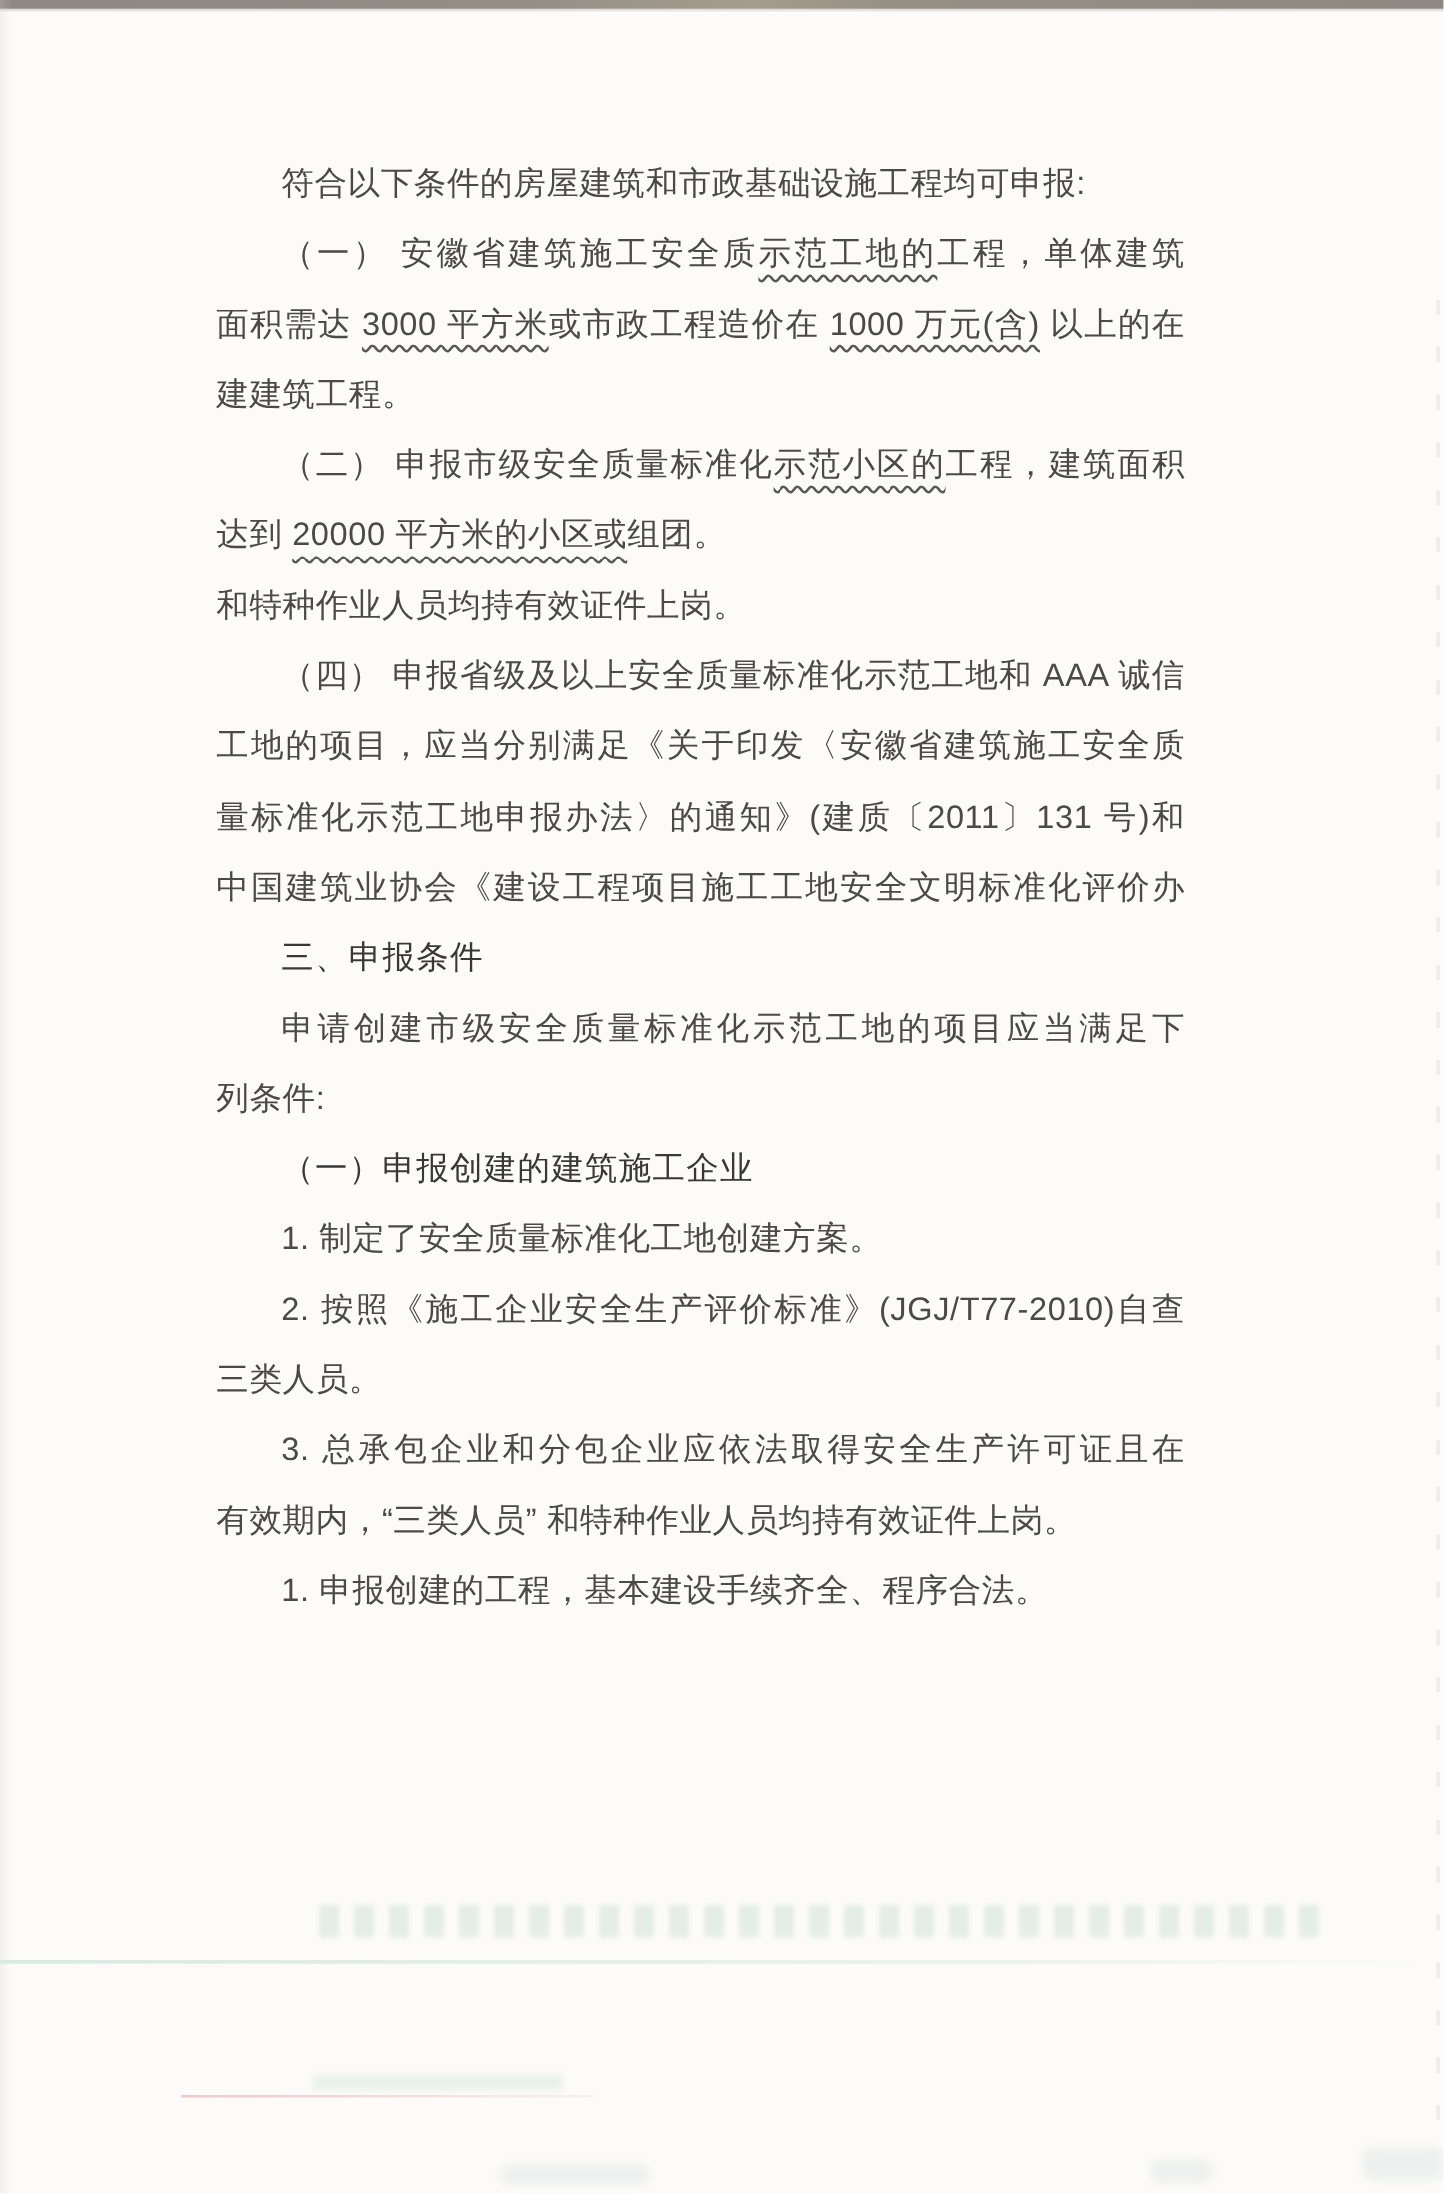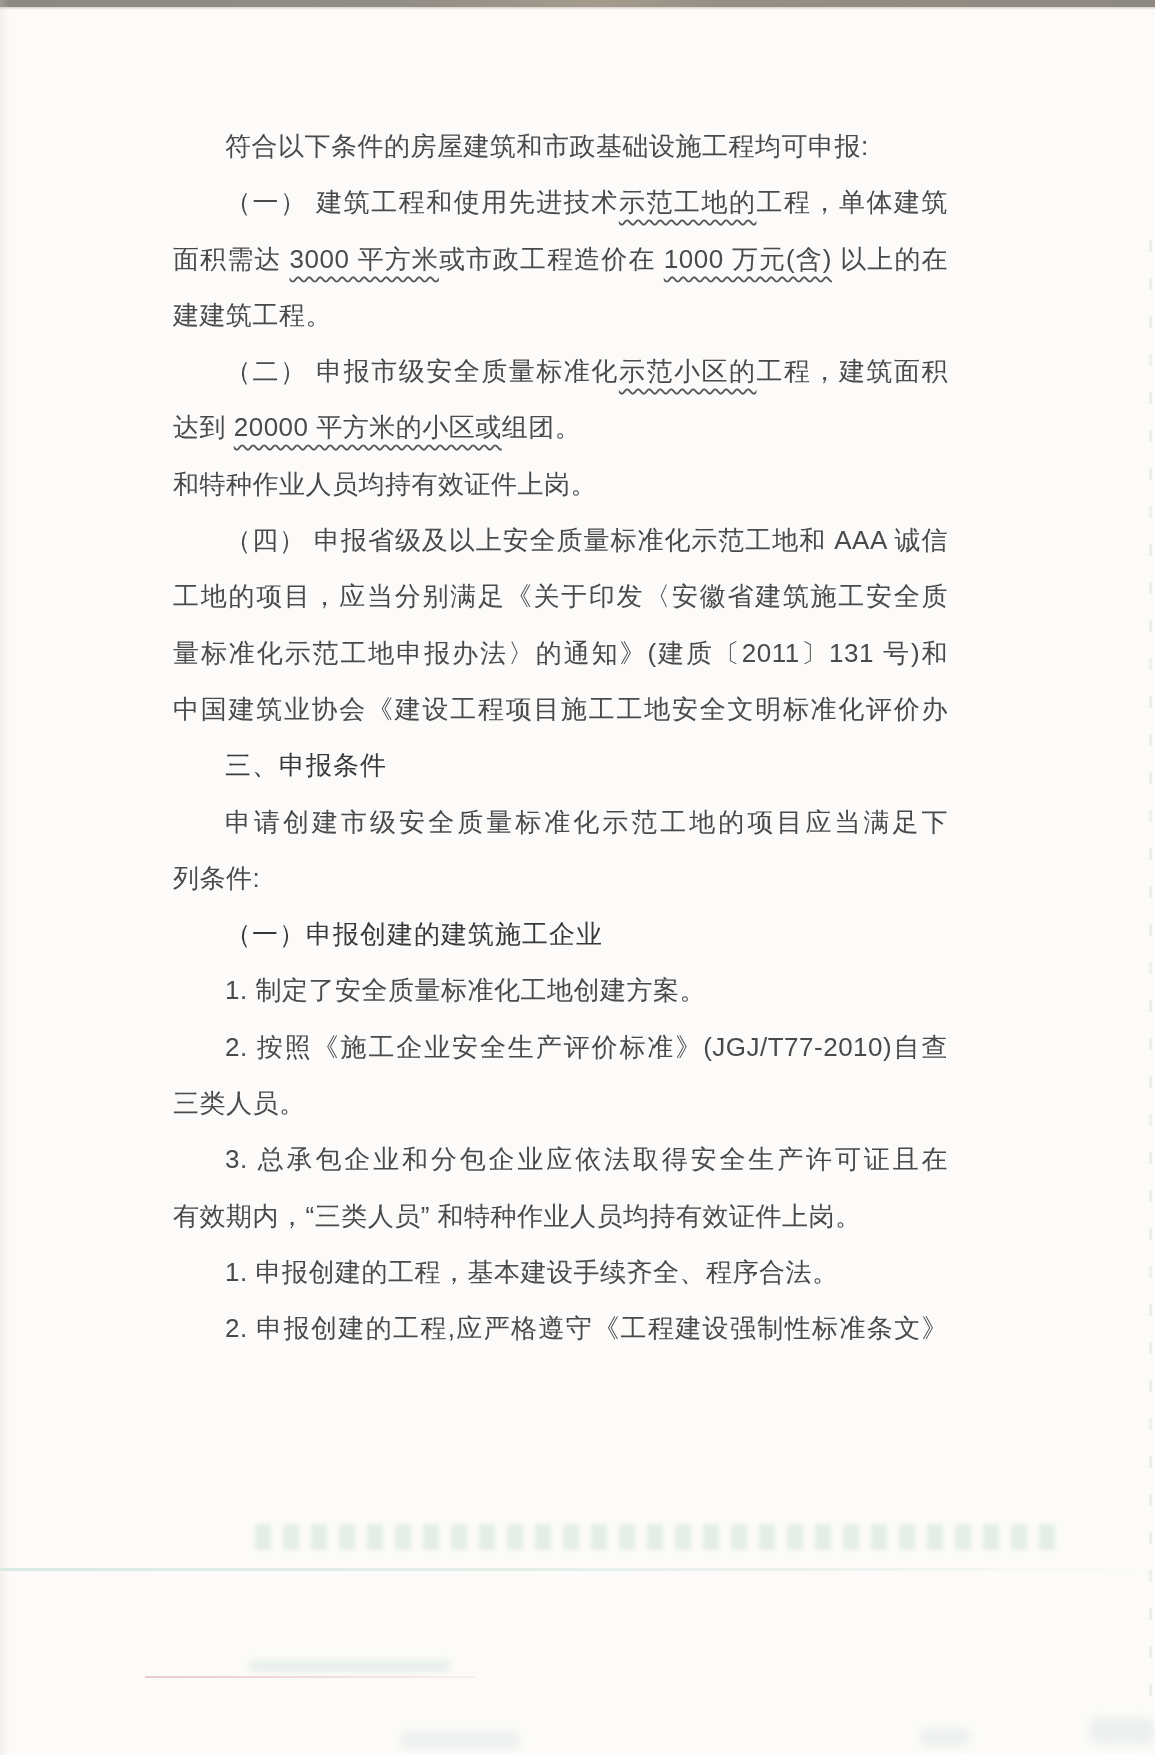--- a/index.html
+++ b/index.html
@@ -74,41 +74,40 @@
 <body>
 
 <div class="page" style="--paper: #fcfbf9; --ink: #4a4a4a; --head: #383838; --wavy: #585858;">
   <div class="scan-strip"></div>
   <div class="scan-strip-shadow"></div>
   <div class="left-edge-tint"></div>
   <div class="right-edge-streak"></div>
 
   <div class="doc">
       <div class="line indent"><span>符合以下条件的房屋建筑和市政基础设施工程均可申报:</span></div>
-      <div class="line fill indent"><span>（一） 建筑工程和使用先进技术</span><span class="wavy">示范工地的</span><span>工程，单体建筑</span></div>
+      <div class="line fill indent"><span>（一） 安徽省建筑施工安全质</span><span class="wavy">示范工地的</span><span>工程，单体建筑</span></div>
       <div class="line fill"><span>面积需达 </span><span class="wavy">3000 平方米</span><span>或市政工程造价在 </span><span class="wavy">1000 万元(含)</span><span> 以上的在</span></div>
       <div class="line"><span>建建筑工程。</span></div>
       <div class="line fill indent"><span>（二） 申报市级安全质量标准化</span><span class="wavy">示范小区的</span><span>工程，建筑面积</span></div>
       <div class="line"><span>达到 </span><span class="wavy">20000 平方米的小区或</span><span>组团。</span></div>
       <div class="line"><span>和特种作业人员均持有效证件上岗。</span></div>
       <div class="line fill indent"><span>（四） 申报省级及以上安全质量标准化示范工地和 AAA 诚信</span></div>
       <div class="line fill"><span>工地的项目，应当分别满足《关于印发〈安徽省建筑施工安全质</span></div>
       <div class="line fill"><span>量标准化示范工地申报办法〉的通知》(建质〔2011〕131 号)和</span></div>
       <div class="line fill"><span>中国建筑业协会《建设工程项目施工工地安全文明标准化评价办</span></div>
       <div class="line heading indent"><span>三、申报条件</span></div>
       <div class="line fill indent"><span>申请创建市级安全质量标准化示范工地的项目应当满足下</span></div>
       <div class="line"><span>列条件:</span></div>
       <div class="line heading indent"><span>（一）申报创建的建筑施工企业</span></div>
       <div class="line indent"><span>1. 制定了安全质量标准化工地创建方案。</span></div>
       <div class="line fill indent"><span>2. 按照《施工企业安全生产评价标准》(JGJ/T77-2010)自查</span></div>
       <div class="line"><span>三类人员。</span></div>
       <div class="line fill indent"><span>3. 总承包企业和分包企业应依法取得安全生产许可证且在</span></div>
       <div class="line"><span>有效期内，“三类人员” 和特种作业人员均持有效证件上岗。</span></div>
       <div class="line indent"><span>1. 申报创建的工程，基本建设手续齐全、程序合法。</span></div>
-      <div class="line fill indent"><span>2. 申报创建的工程,应严格遵守《工程建设强制性标准条文》</span></div>
     </div>
 
   <div class="ghost-row"></div>
   <div class="ghost-line"></div>
   <div class="green-smudge"></div>
   <div class="pink-line"></div>
   <div class="bottom-smudge bs1"></div>
   <div class="bottom-smudge bs2"></div>
   <div class="bottom-smudge bs3"></div>
 </div>

